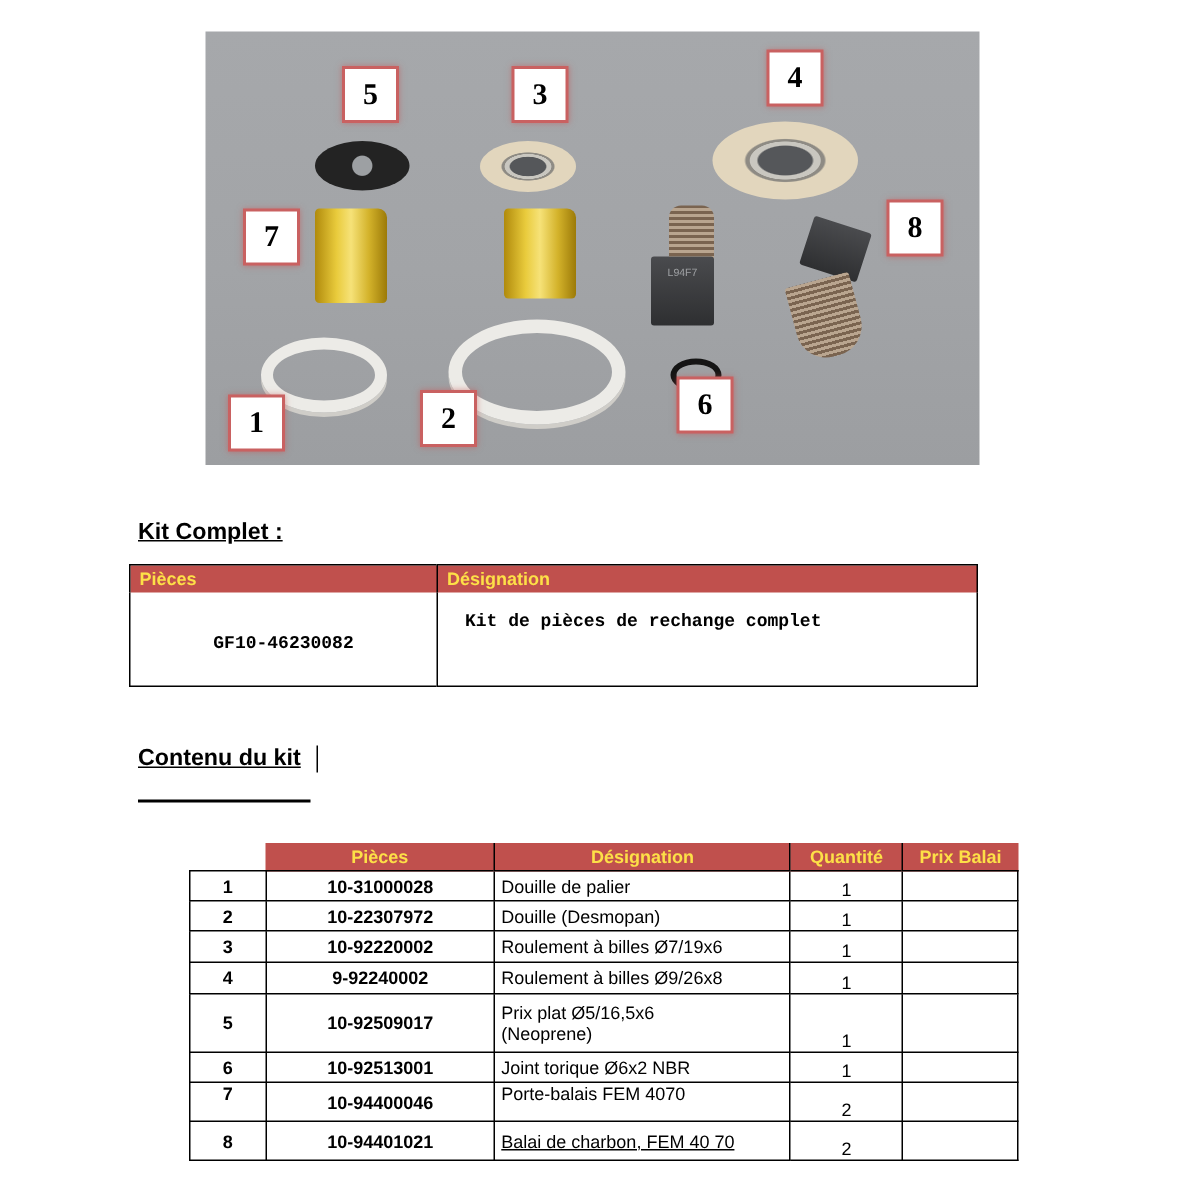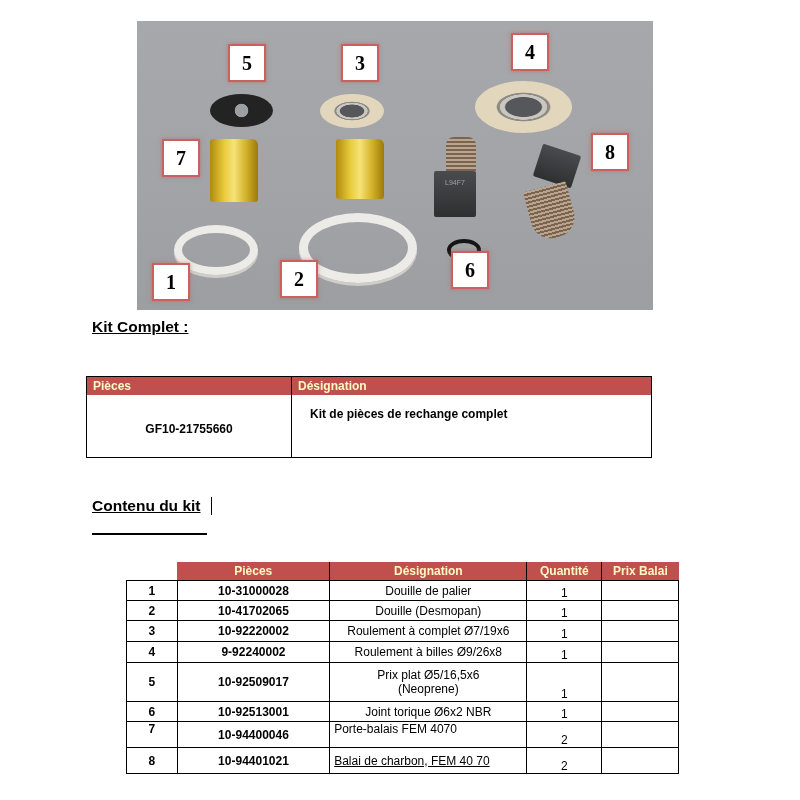--- a/index.html
+++ b/index.html
@@ -22,36 +22,36 @@
   .oring { border-radius:50%; border:4px solid #151515; }
   .brush { background:linear-gradient(180deg,#4a4b4e,#2e2f31); border-radius:2px; }
   .spring { background:repeating-linear-gradient(0deg,#7a6450 0 2px,#b9a58f 2px 4px); border-radius:8px 8px 2px 2px; }
 
   .title { position:absolute; font-weight:bold; font-size:15.5px;text-decoration:underline; }
   .underline { text-decoration:underline; }
   .rule { position:absolute; height:2px; background:#000; }
   .cursor { position:absolute; width:1px; background:#000; }
 
   table { border-collapse:collapse; position:absolute; }
-  .hdr { background:#c0504d; color:#fef9c3; font-weight:bold; font-size:12px; }
+  .hdr { background:#c0504d; color:#fde047; font-weight:bold; font-size:12px; }
   .t1 { left:86px; top:376px; width:566px; border:1.5px solid #000; }
   .t1 th { text-align:left; padding:0 6px; height:18px; }
   .t1 th.c1 { width:192px; border-right:1.5px solid #000; }
-  .t1 td { height:50px; font-weight:bold; font-size:12px; vertical-align:middle; }
+  .t1 td { height:50px; font-weight:bold; font-size:12px; vertical-align:middle;font-family:Liberation Mono, monospace; }
   .t1 td.c1 { text-align:center; border-right:1.5px solid #000; padding-top:6px; }
   .t1 td.c2 { vertical-align:top; padding:12px 0 0 18px; }
 
   .t2 { left:126px; top:562px; width:553px; font-size:12px; }
   .t2 th { height:18px; padding:0; text-align:center; border-left:1px solid #000; }
   .t2 th.blank { background:#fff; border:none; }
   .t2 th.first { border-left:none; }
   .t2 td { border:1px solid #000; padding:0 4px; height:19px; }
   .t2 td.idx { width:42px; text-align:center; font-weight:bold; }
   .t2 td.ref { width:144px; text-align:center; font-weight:bold; }
-  .t2 td.des { width:189px; text-align:center; }
+  .t2 td.des { width:189px; text-align:left; }
   .t2 td.des.left { text-align:left; vertical-align:top; }
   .t2 td.qty { width:66px; text-align:center; vertical-align:bottom; }
   .t2 td.prix { width:68px; }
   .t2 tr.tall td { height:38px; }
   .t2 tr.mid td { height:20px; }
   .t2 tr.mid2 td { height:25px; }
 </style>
 </head>
 <body>
 
@@ -74,30 +74,30 @@
   <div class="tag" style="left:93px;top:25px;">5</div>
   <div class="tag" style="left:206px;top:25px;">3</div>
   <div class="tag" style="left:376px;top:14px;">4</div>
   <div class="tag" style="left:27px;top:120px;">7</div>
   <div class="tag" style="left:456px;top:114px;">8</div>
   <div class="tag" style="left:17px;top:244px;">1</div>
   <div class="tag" style="left:145px;top:241px;">2</div>
   <div class="tag" style="left:316px;top:232px;">6</div>
 </div>
 
-<div class="title underline" style="left:92px;top:318px;">Kit Complet :</div>
+<div class="title underline" style="left:92px;top:346px;">Kit Complet :</div>
 
 <table class="t1">
   <tbody>
       <tr class="hdr">
     <th class="c1">Pièces</th>
     <th class="c2">Désignation</th>
   </tr>
   <tr>
-    <td class="c1">GF10-21755660</td>
+    <td class="c1">GF10-46230082</td>
     <td class="c2">Kit de pièces de rechange complet</td>
   </tr>
 </tbody>
   </table>
 
 <div class="title" style="left:92px;top:497px;">Contenu du kit</div>
 <div class="cursor" style="left:211px;top:497px;height:18px;"></div>
 <div class="rule" style="left:92px;top:533px;width:115px;"></div>
 
 <table class="t2">
@@ -111,29 +111,29 @@
   </tr>
   <tr>
     <td class="idx">1</td>
     <td class="ref">10-31000028</td>
     <td class="des">Douille de palier</td>
     <td class="qty">1</td>
     <td class="prix"></td>
   </tr>
   <tr>
     <td class="idx">2</td>
-    <td class="ref">10-41702065</td>
+    <td class="ref">10-22307972</td>
     <td class="des">Douille (Desmopan)</td>
     <td class="qty">1</td>
     <td class="prix"></td>
   </tr>
   <tr class="mid">
     <td class="idx">3</td>
     <td class="ref">10-92220002</td>
-    <td class="des">Roulement à complet Ø7/19x6</td>
+    <td class="des">Roulement à billes Ø7/19x6</td>
     <td class="qty">1</td>
     <td class="prix"></td>
   </tr>
   <tr class="mid">
     <td class="idx">4</td>
     <td class="ref">9-92240002</td>
     <td class="des">Roulement à billes Ø9/26x8</td>
     <td class="qty">1</td>
     <td class="prix"></td>
   </tr>

